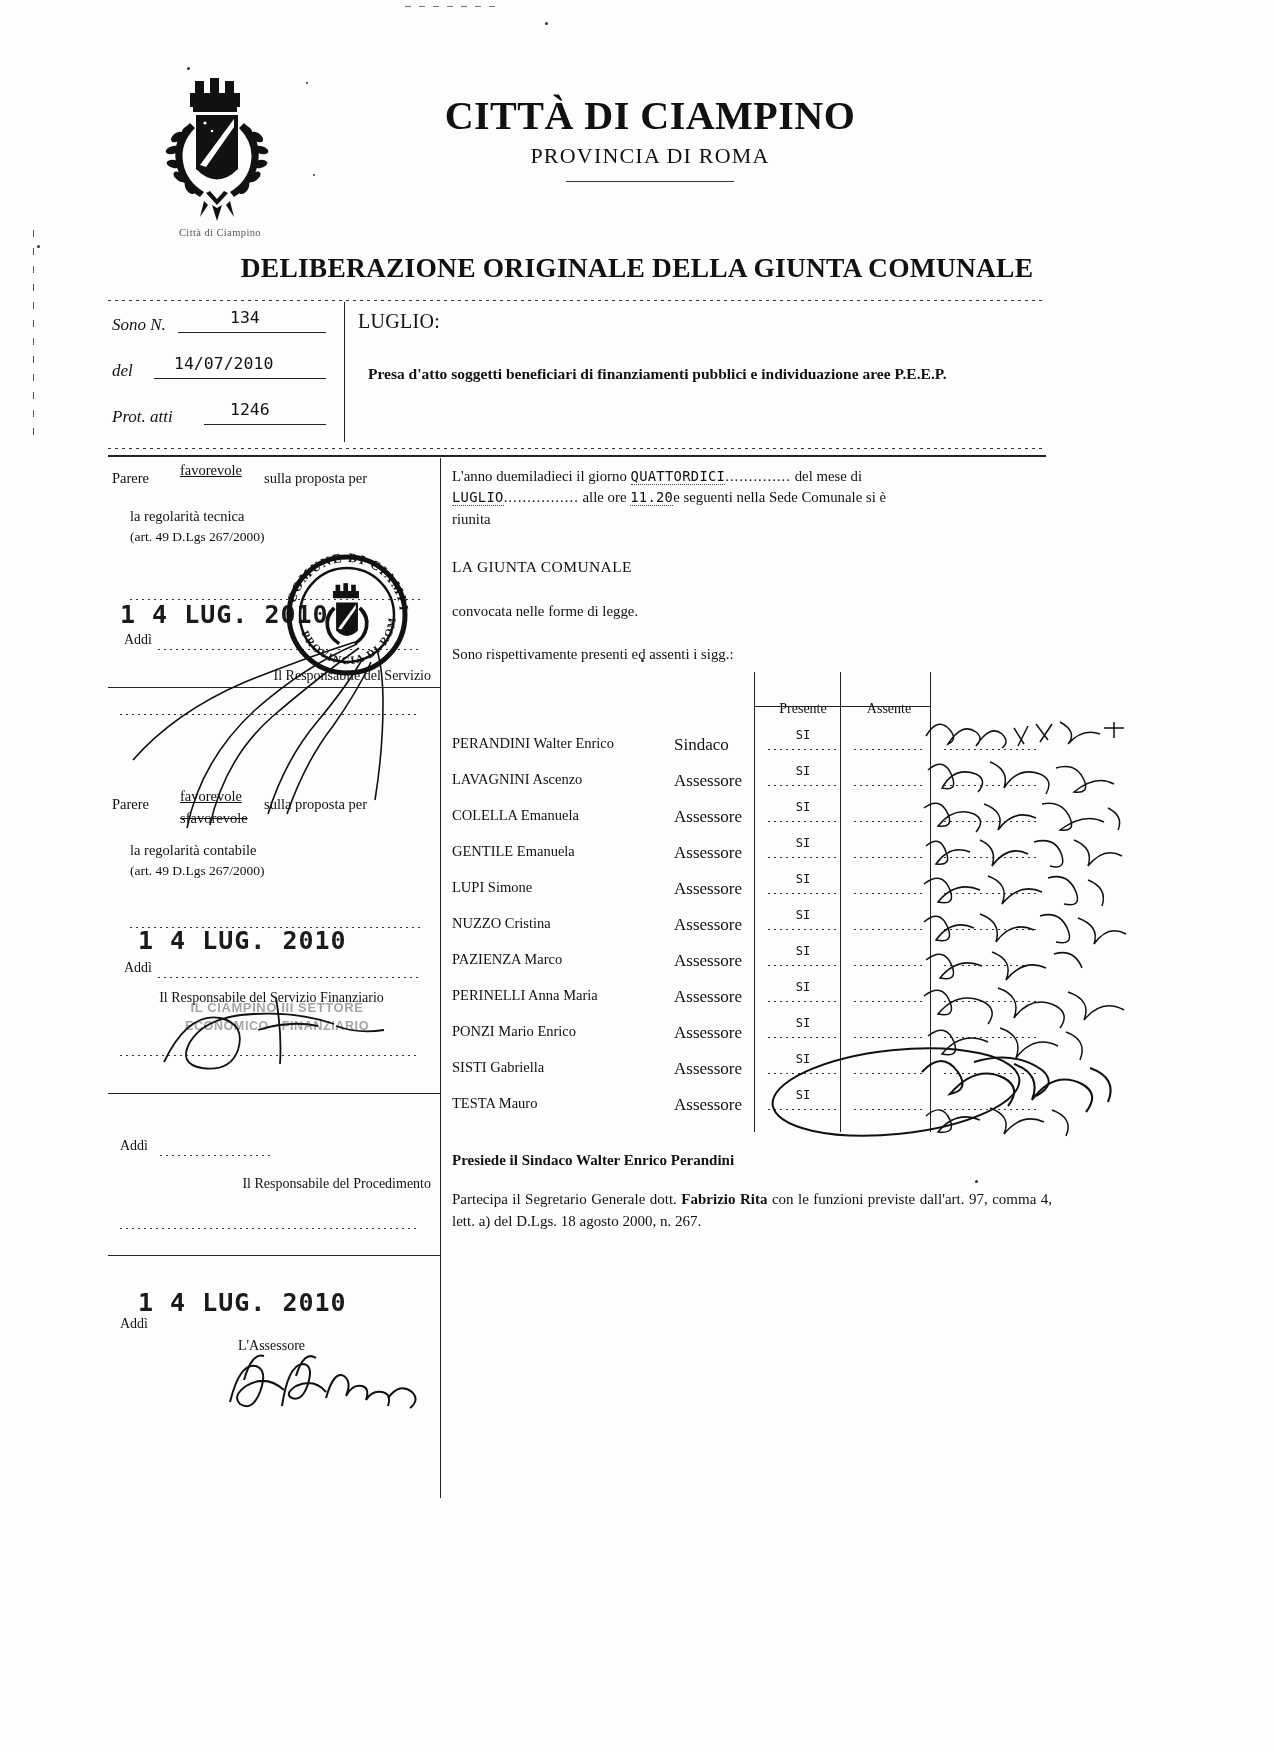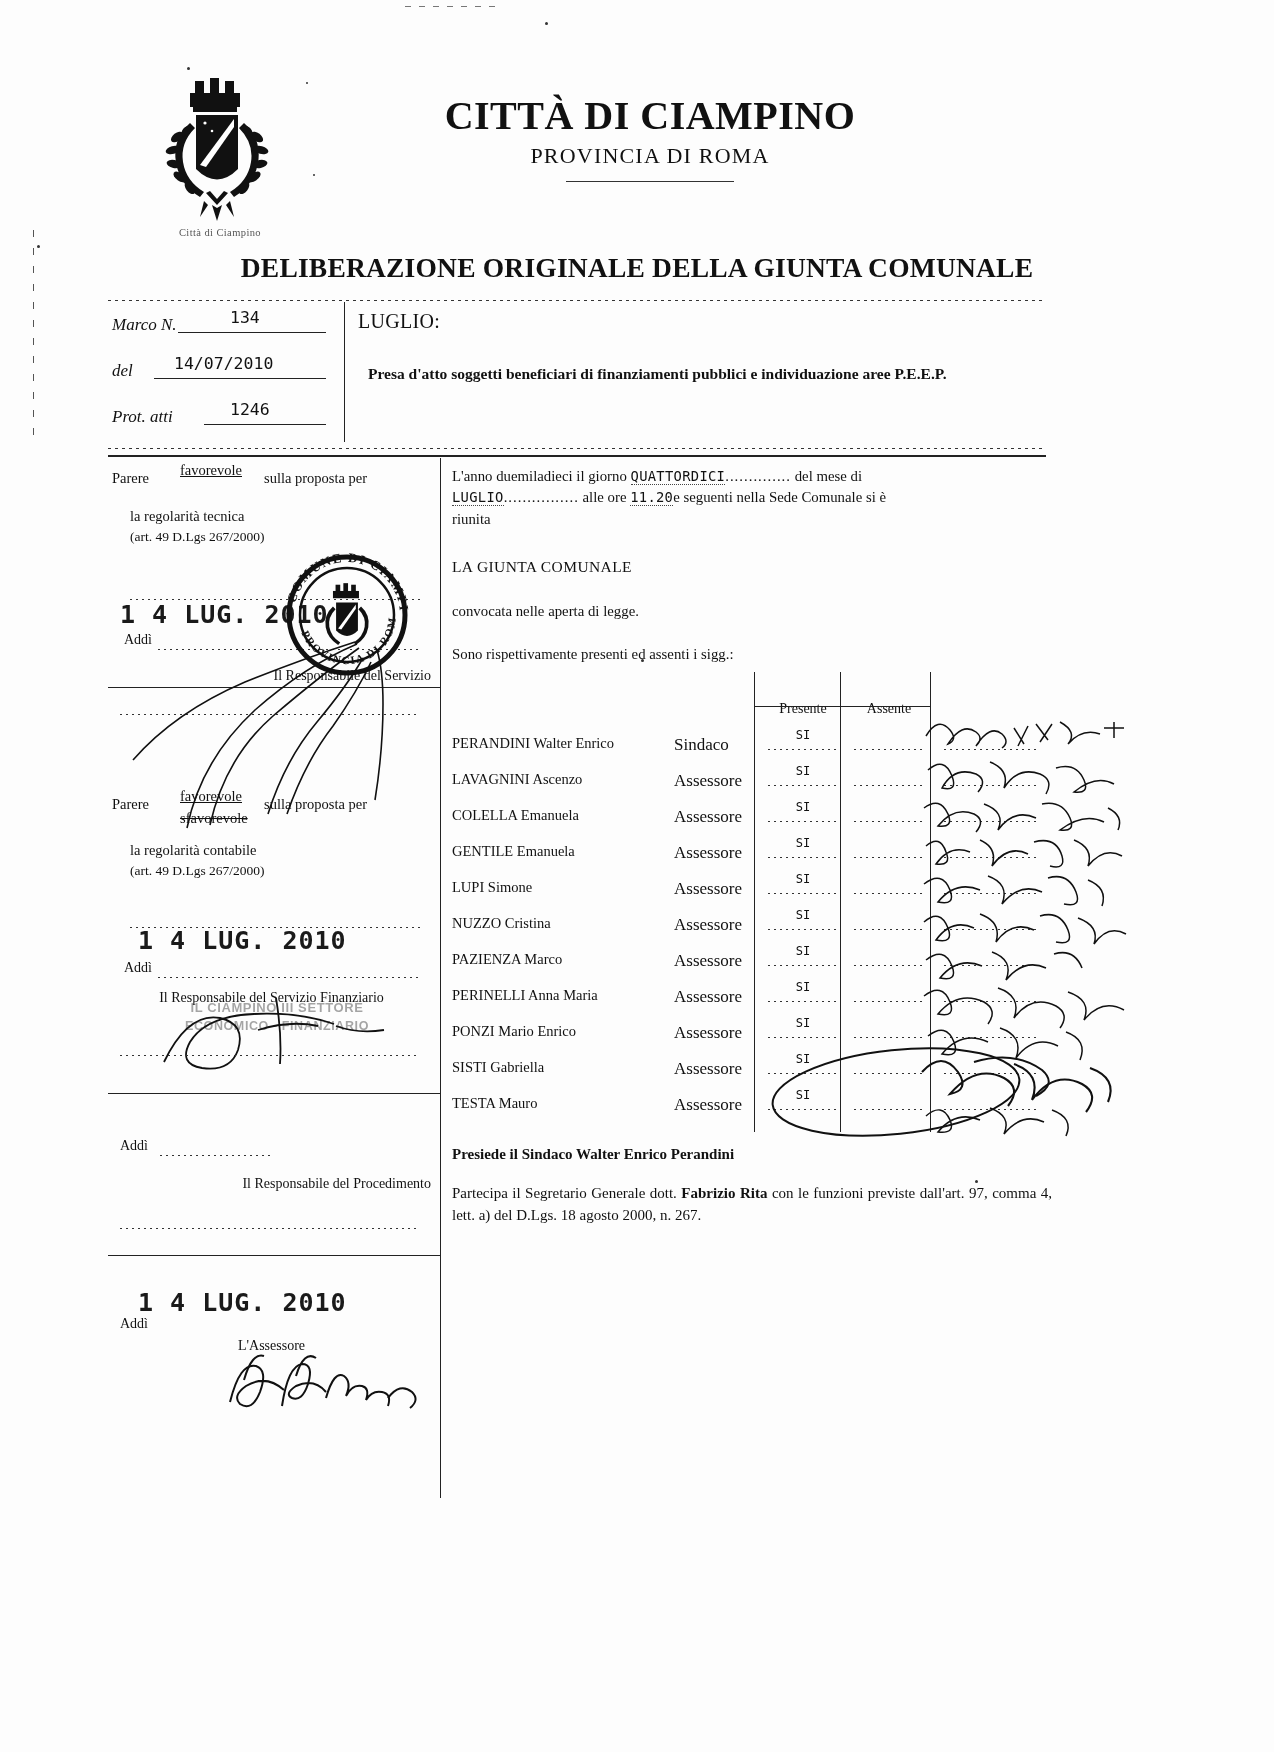--- a/index.html
+++ b/index.html
@@ -341,21 +341,21 @@
   }
   .mem-sig-dots {
     position: absolute;
     left: 492px;
     top: 23px;
     width: 96px;
     height: 1px;
     background: repeating-linear-gradient(to right, #333 0 2px, transparent 2px 6px);
   }
 
-  .body-after { margin-top: 22px; font-size: 15px; }
+  .body-after { margin-top: 28px; font-size: 15px; }
   .body-after p { margin: 0 0 18px 0; text-align: justify; }
   .body-after .indent { text-indent: 30px; }
   .notes {
     margin-top: 24px;
     font-weight: bold;
     font-size: 15.5px;
   }
   b.nm { font-weight: bold; }
 </style>
 </head>
@@ -429,21 +429,21 @@
 
   <div class="delib-title">DELIBERAZIONE ORIGINALE DELLA GIUNTA COMUNALE</div>
 
   <div class="hline dotted" style="left:108px;top:300px;width:938px;"></div>
   <div class="vline" style="left:344px;top:302px;height:140px;"></div>
   <div class="hline" style="left:108px;top:455px;width:938px;height:2px;"></div>
   <div class="hline dotted" style="left:108px;top:448px;width:938px;"></div>
 
   <div class="info-left">
     <div class="info-row">
-      <span class="info-label">Marco N.</span>
+      <span class="info-label">Sono N.</span>
       <span class="info-val" style="left:118px;">134</span>
       <span class="info-underline" style="left:66px;width:148px;"></span>
     </div>
     <div class="info-row">
       <span class="info-label">del</span>
       <span class="info-val" style="left:62px;">14/07/2010</span>
       <span class="info-underline" style="left:42px;width:172px;"></span>
     </div>
     <div class="info-row">
       <span class="info-label">Prot. atti</span>
@@ -588,21 +588,21 @@
       <span>L'anno duemiladieci il giorno</span>
       <span class="fill">QUATTORDICI</span><span class="dots-inline">..............</span>
       <span>del mese di</span><br>
       <span class="fill">LUGLIO</span><span class="dots-inline">................</span>
       <span>alle ore</span>
       <span class="fill">11.20</span><span>e seguenti nella Sede Comunale si è</span><br>
       <span>riunita</span>
     </div>
 
     <div class="giunta-heading">LA GIUNTA COMUNALE</div>
-    <div class="convocata">convocata nelle aperta di legge.</div>
+    <div class="convocata">convocata nelle forme di legge.</div>
     <div class="presenti-intro">Sono rispettivamente presenti ed assenti i sigg.:</div>
 
     <div class="members">
       <div class="mem-head">
         <span class="ph">Presente</span>
         <span class="ah">Assente</span>
       </div>
 
       <div id="members-list">
           <div class="mem-row">

